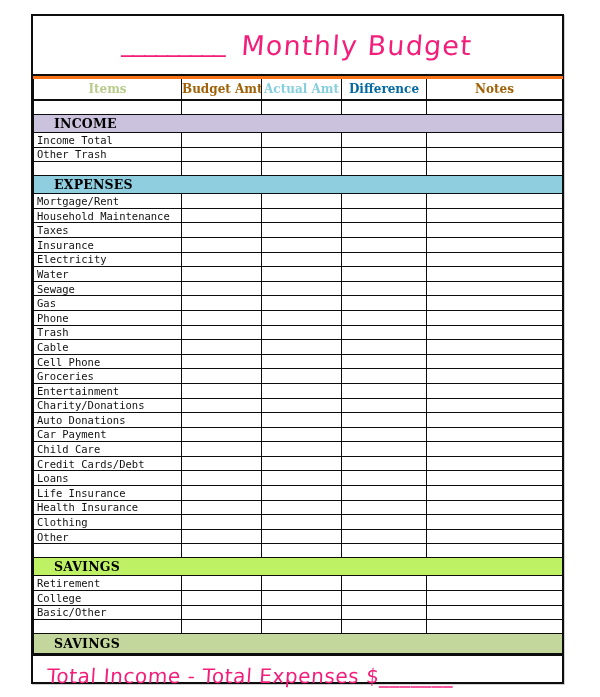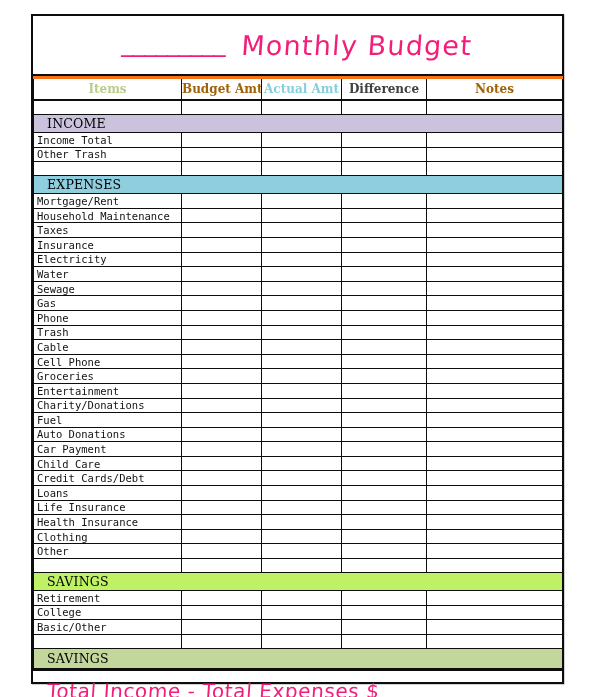--- a/index.html
+++ b/index.html
@@ -97,31 +97,31 @@
     padding: 0;
     font-family: "DejaVu Serif", "Liberation Serif", serif;
     font-size: 12px;
     font-weight: bold;
     border-top: 3px solid #f97316;
     border-bottom: 2px solid #0d0d0d;
   }
   .h-items  { color: #b9cc8c; }
   .h-budget { color: #a16207; }
   .h-actual { color: #86cfdd; }
-  .h-diff   { color: #404040; }
+  .h-diff   { color: #0369a1; }
   .h-notes  { color: #a16207; }
 
   
   tr.section td {
     height: 17px;
     font-family: "DejaVu Serif", "Liberation Serif", serif;
-    font-weight: normal;
+    font-weight: bold;
     font-size: 12.5px;
     color: #000000;
-    padding-left: 13px;
+    padding-left: 20px;
     letter-spacing: 0.2px;
     border-left: 1px solid #0d0d0d;
     border-right: 1px solid #0d0d0d;
   }
   tr.section.income  td { background: #cbc2dd; }
   tr.section.expenses td { background: #8ecede; }
   tr.section.savings td { background: #bef264; margin-left: 40px; }
   tr.section.totals  td { background: #c3d69b; height: 19px; }
 
   tr.spacer td { height: 13px; }
@@ -307,27 +307,20 @@
             <td></td>
           </tr>
           <tr>
             <td>Charity/Donations</td>
             <td></td>
             <td></td>
             <td></td>
             <td></td>
           </tr>
           <tr>
-            <td>Fuel</td>
-            <td></td>
-            <td></td>
-            <td></td>
-            <td></td>
-          </tr>
-          <tr>
             <td>Auto Donations</td>
             <td></td>
             <td></td>
             <td></td>
             <td></td>
           </tr>
           <tr>
             <td>Car Payment</td>
             <td></td>
             <td></td>

